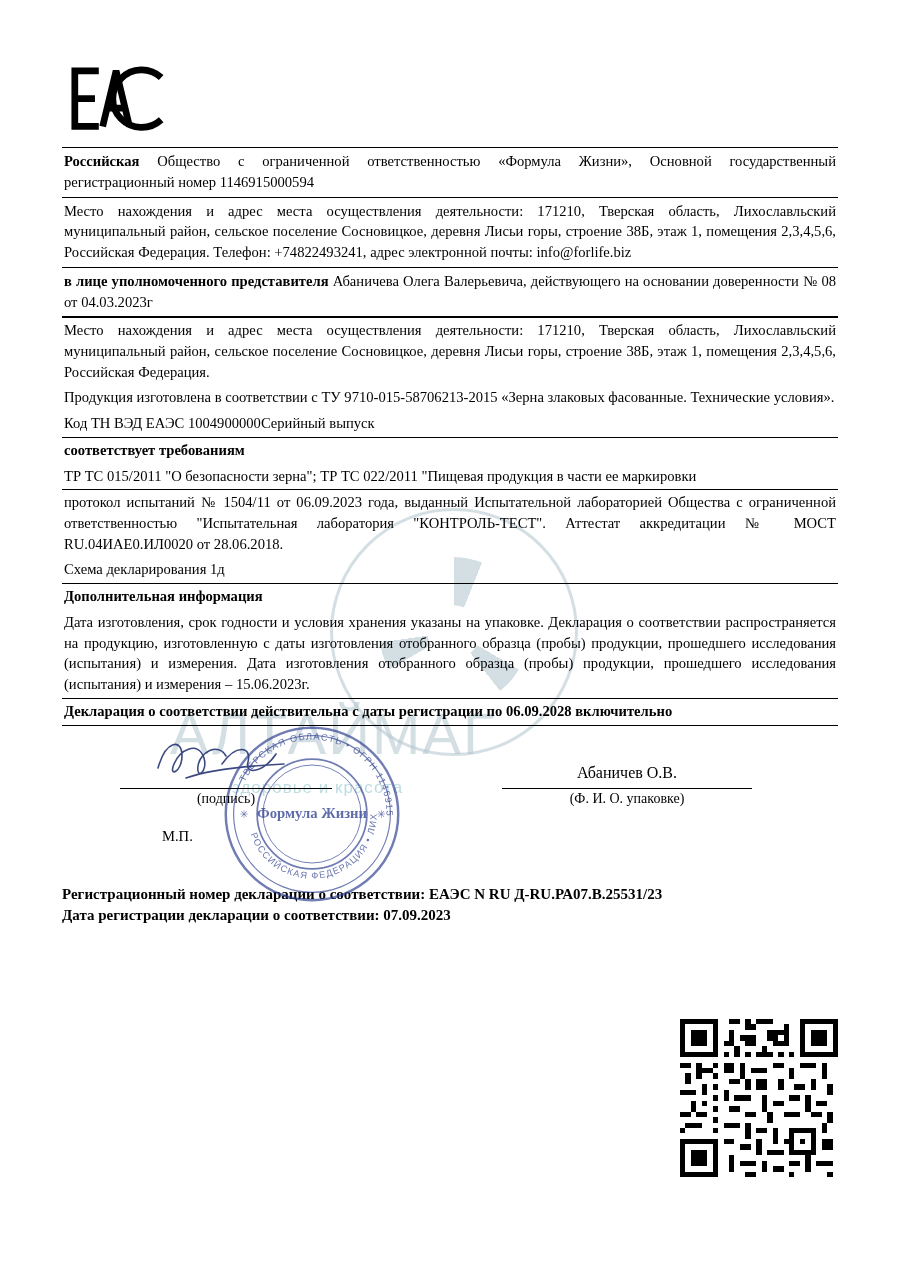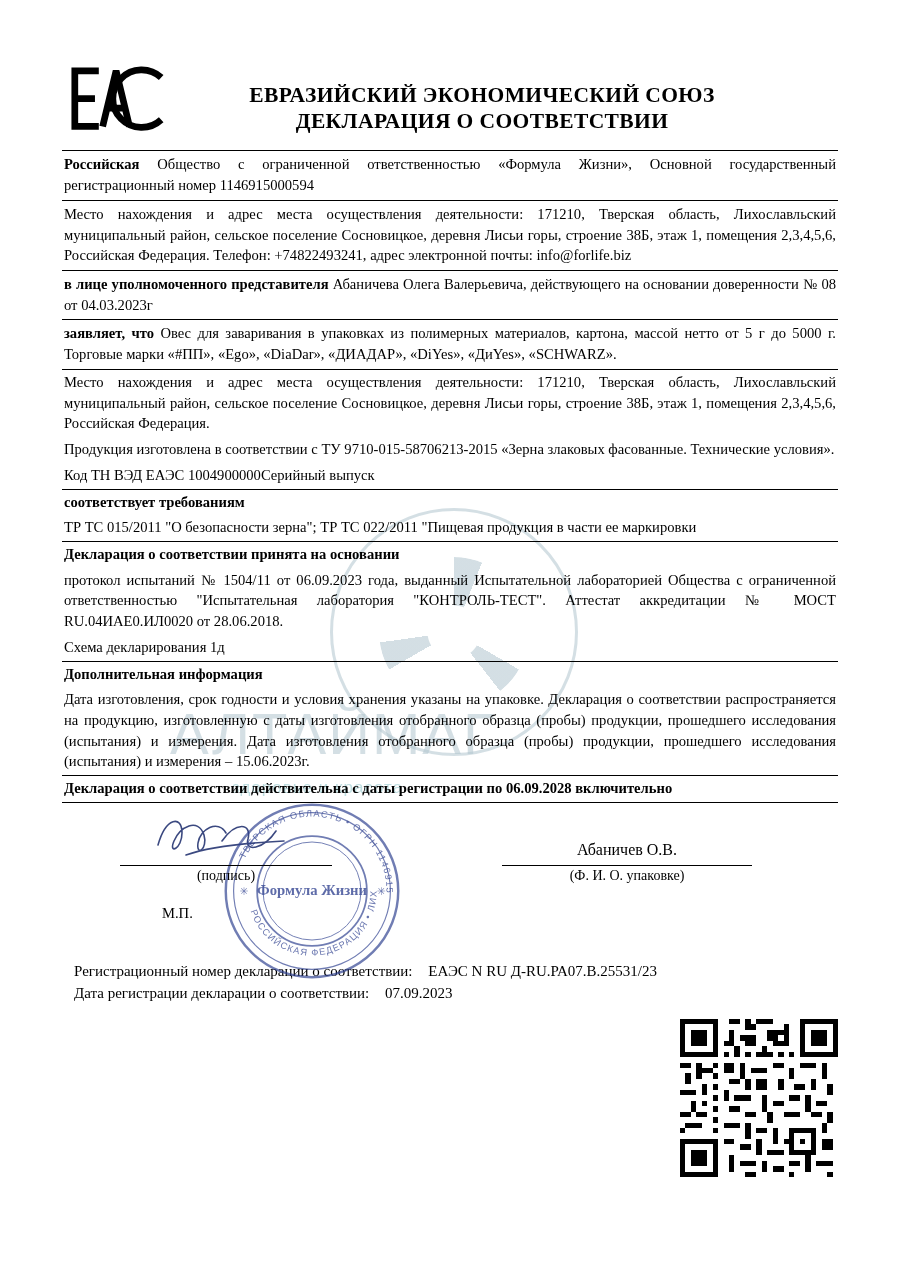--- a/index.html
+++ b/index.html
@@ -172,21 +172,21 @@
     width: 196px;
     height: 196px;
     opacity: 0.9;
   }
 
   .footer-block {
     margin-top: 6px;
     font-size: 15px;
     line-height: 1.45;
   }
-  .footer-block .b { font-weight: normal; margin-left: 12px; }
+  .footer-block .b { font-weight: bold; }
 
   
   .qr {
     position: absolute;
     right: 62px;
     bottom: 96px;
     width: 158px;
     height: 158px;
     z-index: 2;
   }
@@ -205,59 +205,49 @@
   <div class="content">
 
     <div class="header">
       <svg class="eac-mark" viewBox="0 0 100 68">
         <g fill="none" stroke="#000" stroke-width="7">
           <path d="M30 5 H5 V34 H26 M5 34 V63 H30"></path>
           <path d="M62 63 L48 5 L34 63 M40 44 H56"></path>
           <path d="M95 12 A30 30 0 1 0 95 56"></path>
         </g>
       </svg>
-      <div class="title-block">
-        <div class="title-line">ЕВРАЗИЙСКИЙ ЭКОНОМИЧЕСКИЙ СОЮЗ</div>
-        <div class="title-line">ДЕКЛАРАЦИЯ О СООТВЕТСТВИИ</div>
-      </div>
     </div>
 
     <div class="rule"></div>
     <div class="row">
       <span class="b">Российская</span><span> Общество с ограниченной ответственностью «Формула Жизни», Основной государственный регистрационный номер 1146915000594</span>
     </div>
 
     <div class="rule"></div>
     <div class="row">Место нахождения и адрес места осуществления деятельности: 171210, Тверская область, Лихославльский муниципальный район, сельское поселение Сосновицкое, деревня Лисьи горы, строение 38Б, этаж 1, помещения 2,3,4,5,6, Российская Федерация. Телефон: +74822493241, адрес электронной почты: info@forlife.biz</div>
 
     <div class="rule"></div>
     <div class="row">
       <span class="b">в лице уполномоченного представителя</span><span> Абаничева Олега Валерьевича, действующего на основании доверенности № 08 от 04.03.2023г</span>
     </div>
 
     <div class="rule"></div>
-    <div class="row">
-      <span class="b">заявляет, что</span><span> Овес для заваривания в упаковках из полимерных материалов, картона, массой нетто от 5 г до 5000 г. Торговые марки «#ПП», «Ego», «DiaDar», «ДИАДАР», «DiYes», «ДиYes», «SCHWARZ».</span>
-    </div>
 
     <div class="rule"></div>
     <div class="row tight">Место нахождения и адрес места осуществления деятельности: 171210, Тверская область, Лихославльский муниципальный район, сельское поселение Сосновицкое, деревня Лисьи горы, строение 38Б, этаж 1, помещения 2,3,4,5,6, Российская Федерация.</div>
     <div class="row tight">Продукция изготовлена в соответствии с ТУ 9710-015-58706213-2015 «Зерна злаковых фасованные. Технические условия».</div>
     <div class="row tight">Код ТН ВЭД ЕАЭС 1004900000Серийный выпуск</div>
 
     <div class="rule"></div>
     <div class="row tight">
       <span class="b">соответствует требованиям</span>
     </div>
     <div class="row tight">ТР ТС 015/2011 "О безопасности зерна"; ТР ТС 022/2011 "Пищевая продукция в части ее маркировки</div>
 
     <div class="rule"></div>
-    <div class="row tight">
-      <span class="b">Декларация о соответствии принята на основании</span>
-    </div>
     <div class="row tight">протокол испытаний № 1504/11 от 06.09.2023 года, выданный Испытательной лабораторией Общества с ограниченной ответственностью "Испытательная лаборатория "КОНТРОЛЬ-ТЕСТ". Аттестат аккредитации № МОСТ RU.04ИАЕ0.ИЛ0020 от 28.06.2018.</div>
     <div class="row tight">Схема декларирования 1д</div>
 
     <div class="rule"></div>
     <div class="row tight">
       <span class="b">Дополнительная информация</span>
     </div>
     <div class="row tight">Дата изготовления, срок годности и условия хранения указаны на упаковке. Декларация о соответствии распространяется на продукцию, изготовленную с даты изготовления отобранного образца (пробы) продукции, прошедшего исследования (испытания) и измерения. Дата изготовления отобранного образца (пробы) продукции, прошедшего исследования (испытания) и измерения – 15.06.2023г.</div>
 
     <div class="rule"></div>

